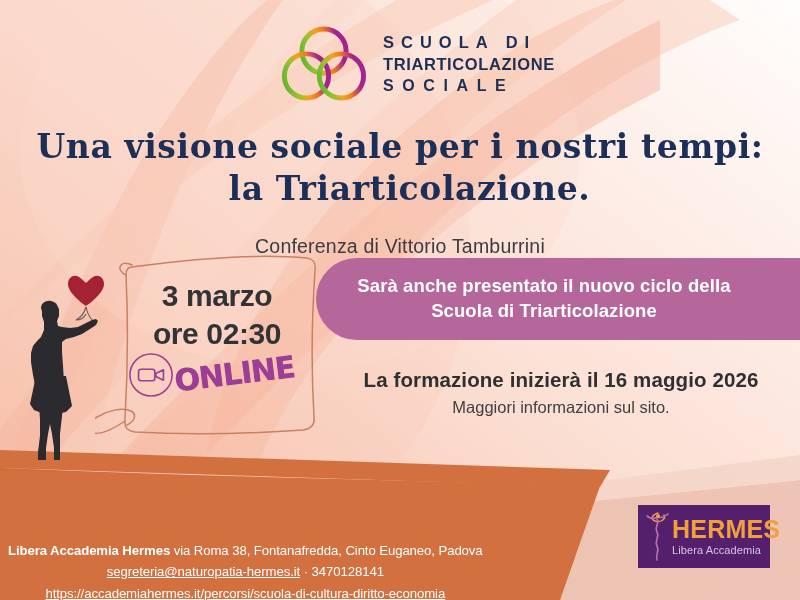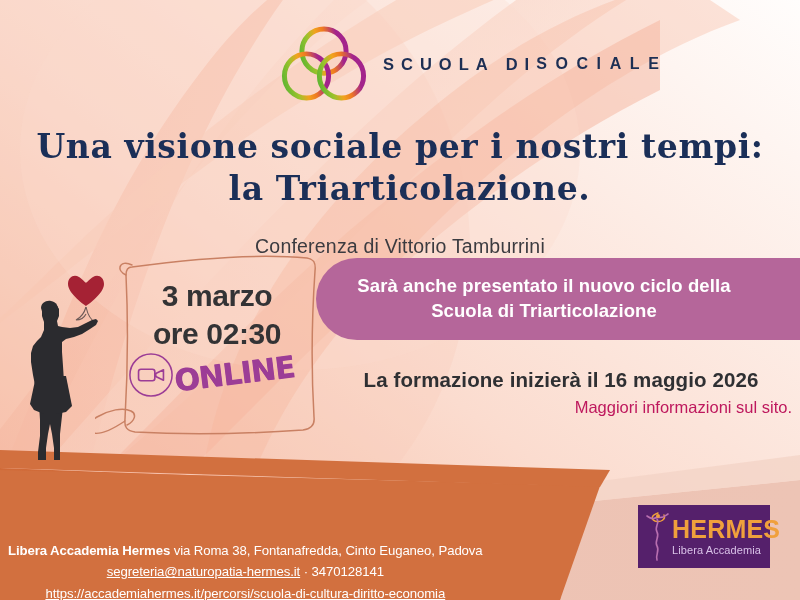--- a/index.html
+++ b/index.html
@@ -21,21 +21,21 @@
   .bg { position:absolute; inset:0; }
   .bg svg { display:block; width:800px; height:600px; }
 
   
   .logo-block {
     position:absolute; left:278px; top:18px;
     display:flex; align-items:center; gap:13px;
   }
   .triquetra { width:92px; height:92px; display:block; }
   .logo-text {
-    display:flex; flex-direction:row;
+    display:flex; flex-direction:column;
     justify-content:center;
     color:#1d2f54;
     font-family:"Liberation Sans", sans-serif;
     font-weight:700;
   }
   .logo-text .l1 { font-size:16.5px; letter-spacing:7.0px; }
   .logo-text .l2 { font-size:16.5px; letter-spacing:0.6px; margin:3px 0; }
   .logo-text .l3 { font-size:16px; letter-spacing:8.6px; }
 
   
@@ -115,22 +115,22 @@
   .start-line {
     position:absolute; left:330px; top:368px; width:462px;
     text-align:center;
     color:#2f3033;
     font-weight:700;
     font-size:20.5px;
     letter-spacing:0.1px;
   }
   .more-info {
     position:absolute; left:330px; top:398px; width:462px;
-    text-align:right;
-    color:#be185d;
+    text-align:center;
+    color:#404040;
     font-weight:400;
     font-size:16.5px;
   }
 
   
   .footer-text {
     position:absolute; left:8px; top:540px;
     color:#ffffff;
     font-size:13.2px;
     line-height:1.62;
@@ -254,20 +254,21 @@
   <div class="logo-block">
     <svg class="triquetra" viewBox="0 0 100 100">
       <g fill="none" stroke="url(#gTri)" stroke-width="5.4" stroke-linecap="round">
         <circle cx="50" cy="36" r="24"></circle>
         <circle cx="31" cy="63" r="24"></circle>
         <circle cx="69" cy="63" r="24"></circle>
       </g>
     </svg>
     <div class="logo-text">
       <span class="l1">SCUOLA DI</span>
+      <span class="l2">TRIARTICOLAZIONE</span>
       <span class="l3">SOCIALE</span>
     </div>
   </div>
 
   <div class="headline">
     <span>Una visione sociale per i nostri tempi:</span>
     <span class="hl2">la Triarticolazione.</span>
   </div>
 
   <div class="speaker">Conferenza di Vittorio Tamburrini</div>

